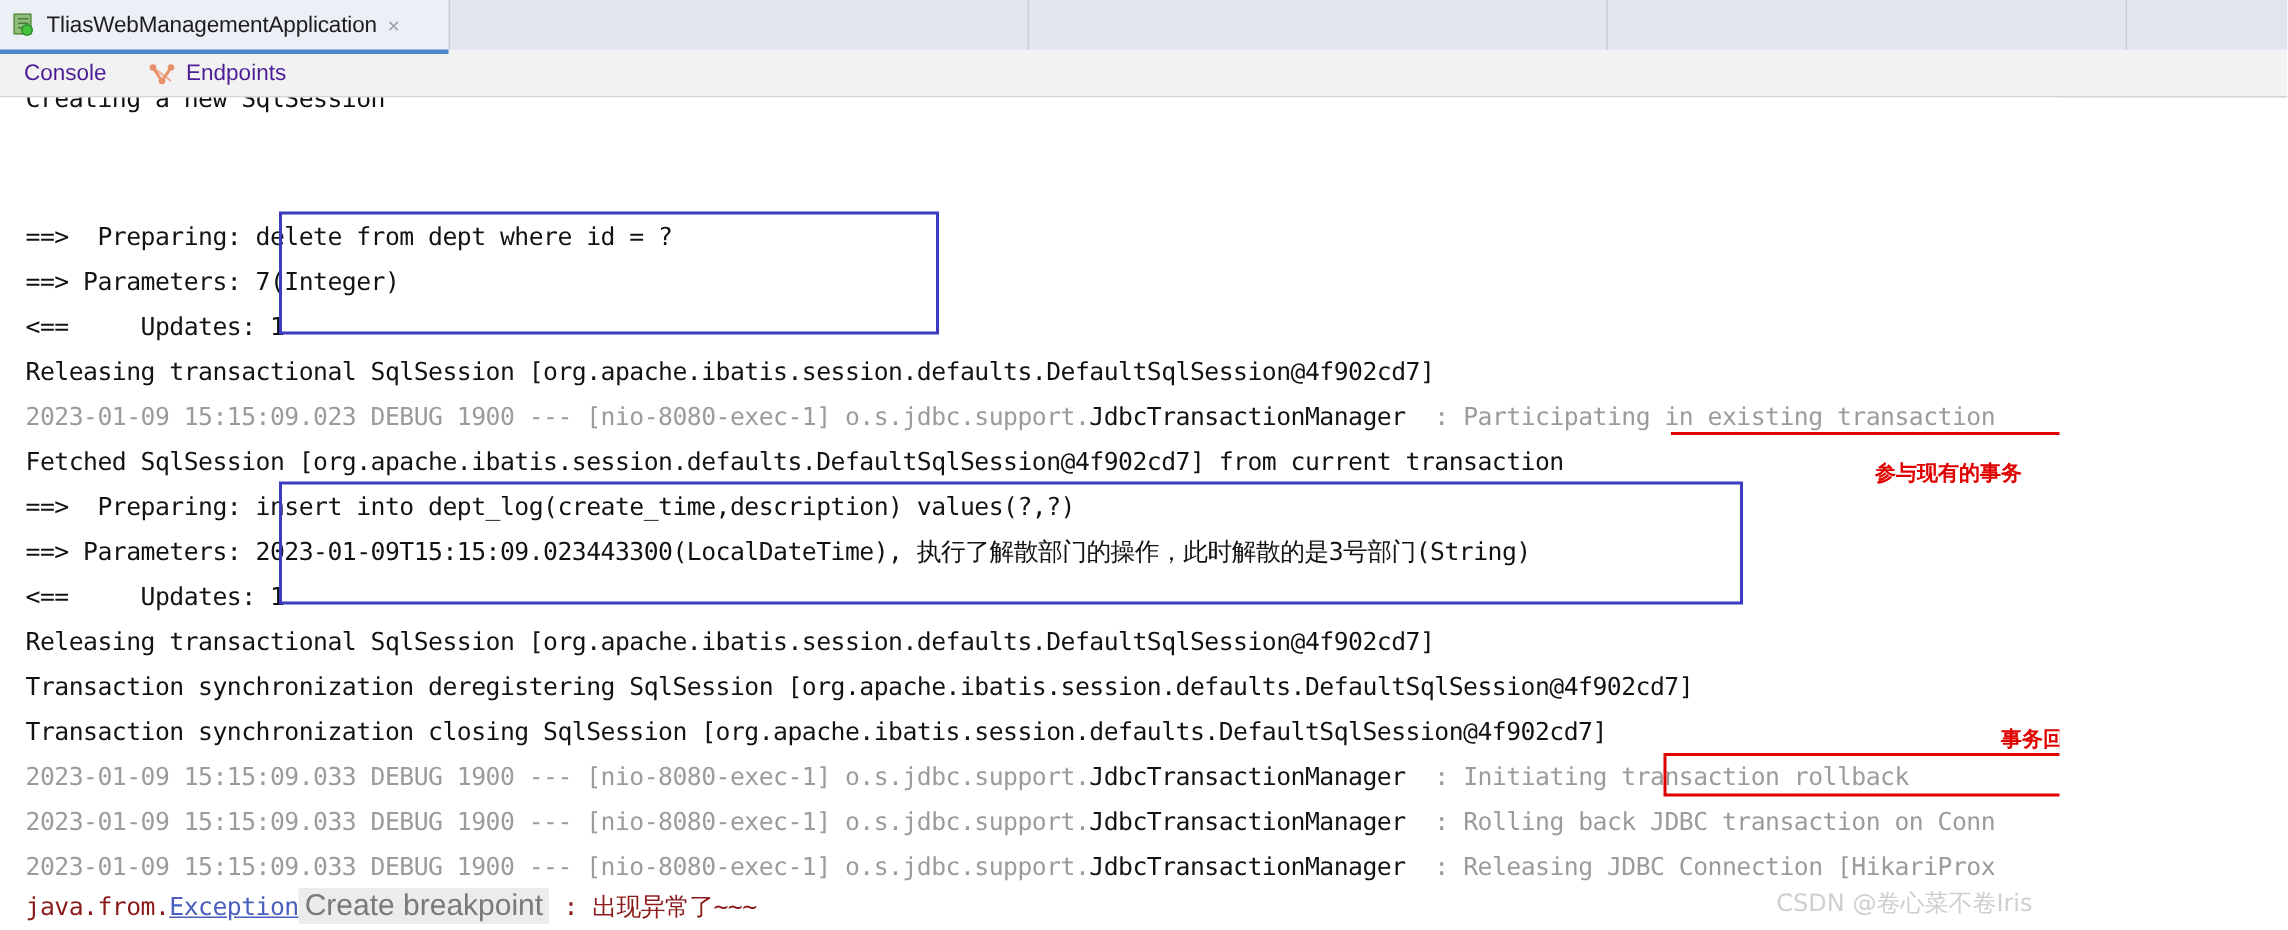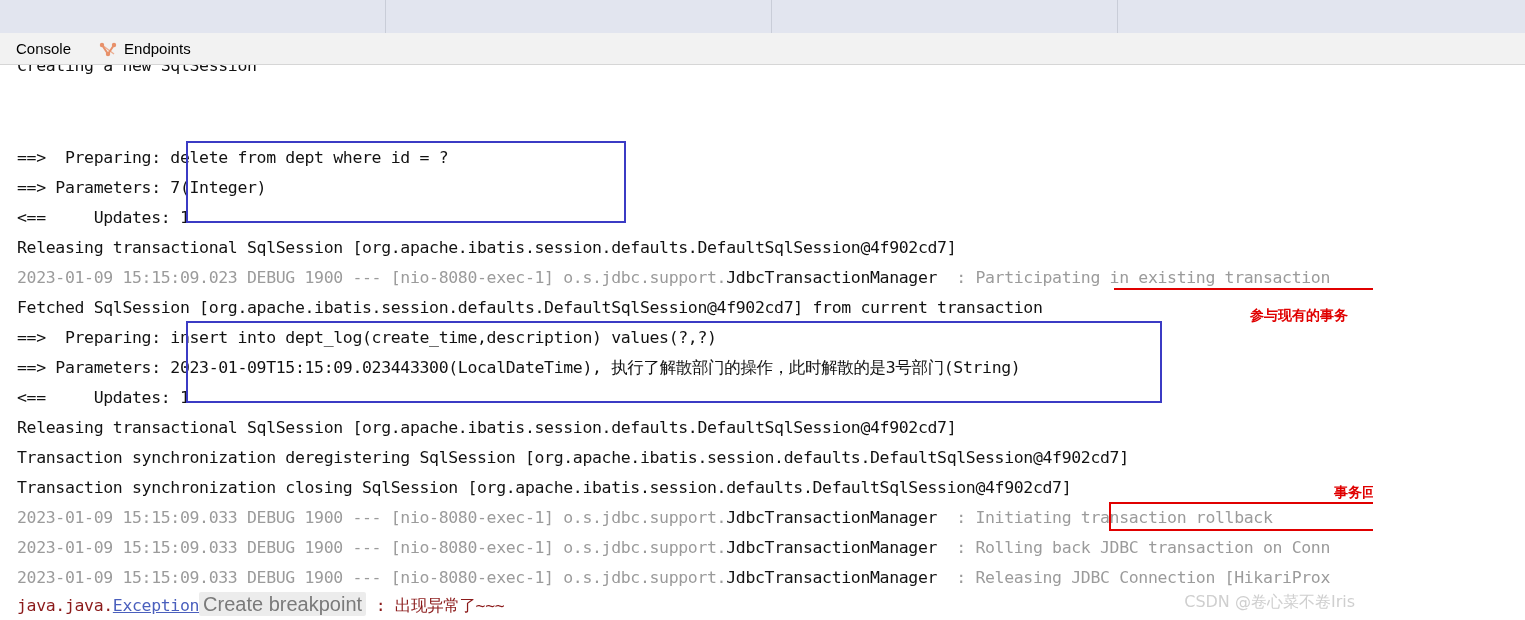--- a/index.html
+++ b/index.html
@@ -103,21 +103,21 @@
     padding-left: 2px;
     box-sizing: border-box;
     border-bottom: 1px solid #d6d6d6;
   }
   .cbar-item {
     display: flex;
     align-items: center;
     height: 100%;
     padding: 0 14px;
     font-size: 15px;
-    color: #000000;
+    color: #4c1d95;
     white-space: nowrap;
   }
   .cbar-item .glyph { margin-right: 7px; display: flex; }
 
   
   #console-output {
     position: absolute;
     left: 0;
     top: 65px;
     width: 1373px;
@@ -203,20 +203,28 @@
     font-family: "DejaVu Sans", sans-serif;
     font-size: 16px;
     color: #cfcfcf;
     white-space: nowrap;
   }
 </style>
 </head>
 <body>
 
 <div id="tab-strip">
+  <div class="run-tab">
+    <span class="tab-icon">
+      <span class="sheet"></span>
+      <span class="dot"></span>
+    </span>
+    <span class="tab-title">TliasWebManagementApplication</span>
+    <span class="tab-close">×</span>
+  </div>
   <div class="strip-cell cell-a"></div>
   <div class="strip-cell cell-b"></div>
   <div class="strip-cell cell-c"></div>
   <div class="strip-cell cell-d"></div>
 </div>
 
 <div id="console-bar">
   <div class="cbar-item">
     <span>Console</span>
   </div>
@@ -265,16 +273,16 @@
   <div class="line dark" style="top:408px;">Transaction synchronization closing SqlSession [org.apache.ibatis.session.defaults.DefaultSqlSession@4f902cd7]</div>
 
   <div class="line" style="top:438px;"><span class="gray">2023-01-09 15:15:09.033 DEBUG 1900 --- [nio-8080-exec-1] o.s.jdbc.support.</span><span class="dark">JdbcTransactionManager</span><span class="gray">  : </span><span class="gray">Initiating transaction rollback</span></div>
   <div class="red-box" style="left:1109px; top:437px; width:369px; height:29px;"></div>
   <div class="annot" style="left:1334px; top:419px;">事务回滚</div>
 
   <div class="line" style="top:468px;"><span class="gray">2023-01-09 15:15:09.033 DEBUG 1900 --- [nio-8080-exec-1] o.s.jdbc.support.</span><span class="dark">JdbcTransactionManager</span><span class="gray">  : </span><span class="gray">Rolling back JDBC transaction on Conn</span></div>
 
   <div class="line" style="top:498px;"><span class="gray">2023-01-09 15:15:09.033 DEBUG 1900 --- [nio-8080-exec-1] o.s.jdbc.support.</span><span class="dark">JdbcTransactionManager</span><span class="gray">  : </span><span class="gray">Releasing JDBC Connection [HikariProx</span></div>
 
-  <div class="exc" style="top:524px;"><span>java.java.</span><span class="link">Exception</span><span class="bp">Create breakpoint</span><span class="cn"> : </span><span class="cn mono-cn">出现异常了~~~</span></div>
+  <div class="exc" style="top:524px;"><span>java.from.</span><span class="link">Exception</span><span class="bp">Create breakpoint</span><span class="cn"> : </span><span class="cn mono-cn">出现异常了~~~</span></div>
 
   <div id="watermark">CSDN @卷心菜不卷Iris</div>
 </div>
 
 </body></html>

